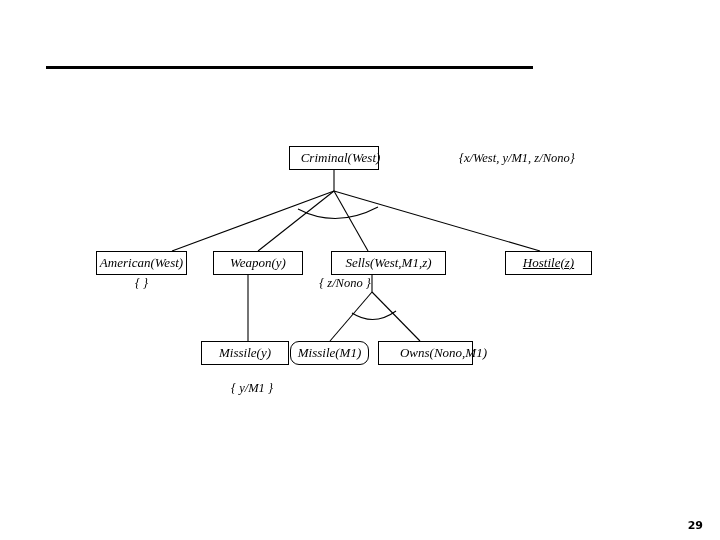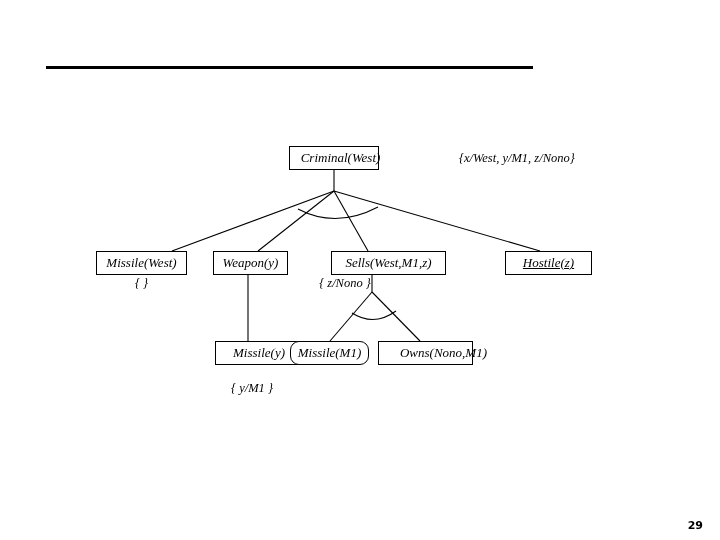--- a/index.html
+++ b/index.html
@@ -120,31 +120,31 @@
       <line x1="372" y1="292" x2="420" y2="341"></line>
 
       <path d="M 352 313 Q 374 327 396 311"></path>
     </g>
   </svg>
 
   <div class="node" style="left:289px; top:146px; width:90px;padding-left:13px;">Criminal(West)</div>
 
   <div class="binding-top" style="left:459px; top:151px;">{x/West, y/M1, z/Nono}</div>
 
-  <div class="node" style="left:96px; top:251px; width:91px;">Missile(West)</div>
+  <div class="node" style="left:96px; top:251px; width:91px;">American(West)</div>
   <div class="subst" style="left:96px; top:276px; width:91px;">{ }</div>
 
-  <div class="node" style="left:213px; top:251px; width:75px;">Weapon(y)</div>
+  <div class="node" style="left:213px; top:251px; width:90px;">Weapon(y)</div>
 
   <div class="node" style="left:331px; top:251px; width:115px;">Sells(West,M1,z)</div>
   <div class="subst" style="left:313px; top:276px; width:64px;">{ z/Nono }</div>
 
   <div class="node" style="left:505px; top:251px; width:87px;text-decoration:underline;">Hostile(z)</div>
 
-  <div class="node" style="left:215px; top:341px; width:88px;">Missile(y)</div>
+  <div class="node" style="left:201px; top:341px; width:88px;">Missile(y)</div>
   <div class="subst" style="left:215px; top:366px; width:74px;margin-top:15px;">{ y/M1 }</div>
 
   <div class="node" style="left:290px; top:341px; width:79px;border-radius:9px;">Missile(M1)</div>
 
   <div class="node" style="left:378px; top:341px; width:95px;padding-left:36px;">Owns(Nono,M1)</div>
 
   <div class="page-number">29</div>
 
 </div>
 

